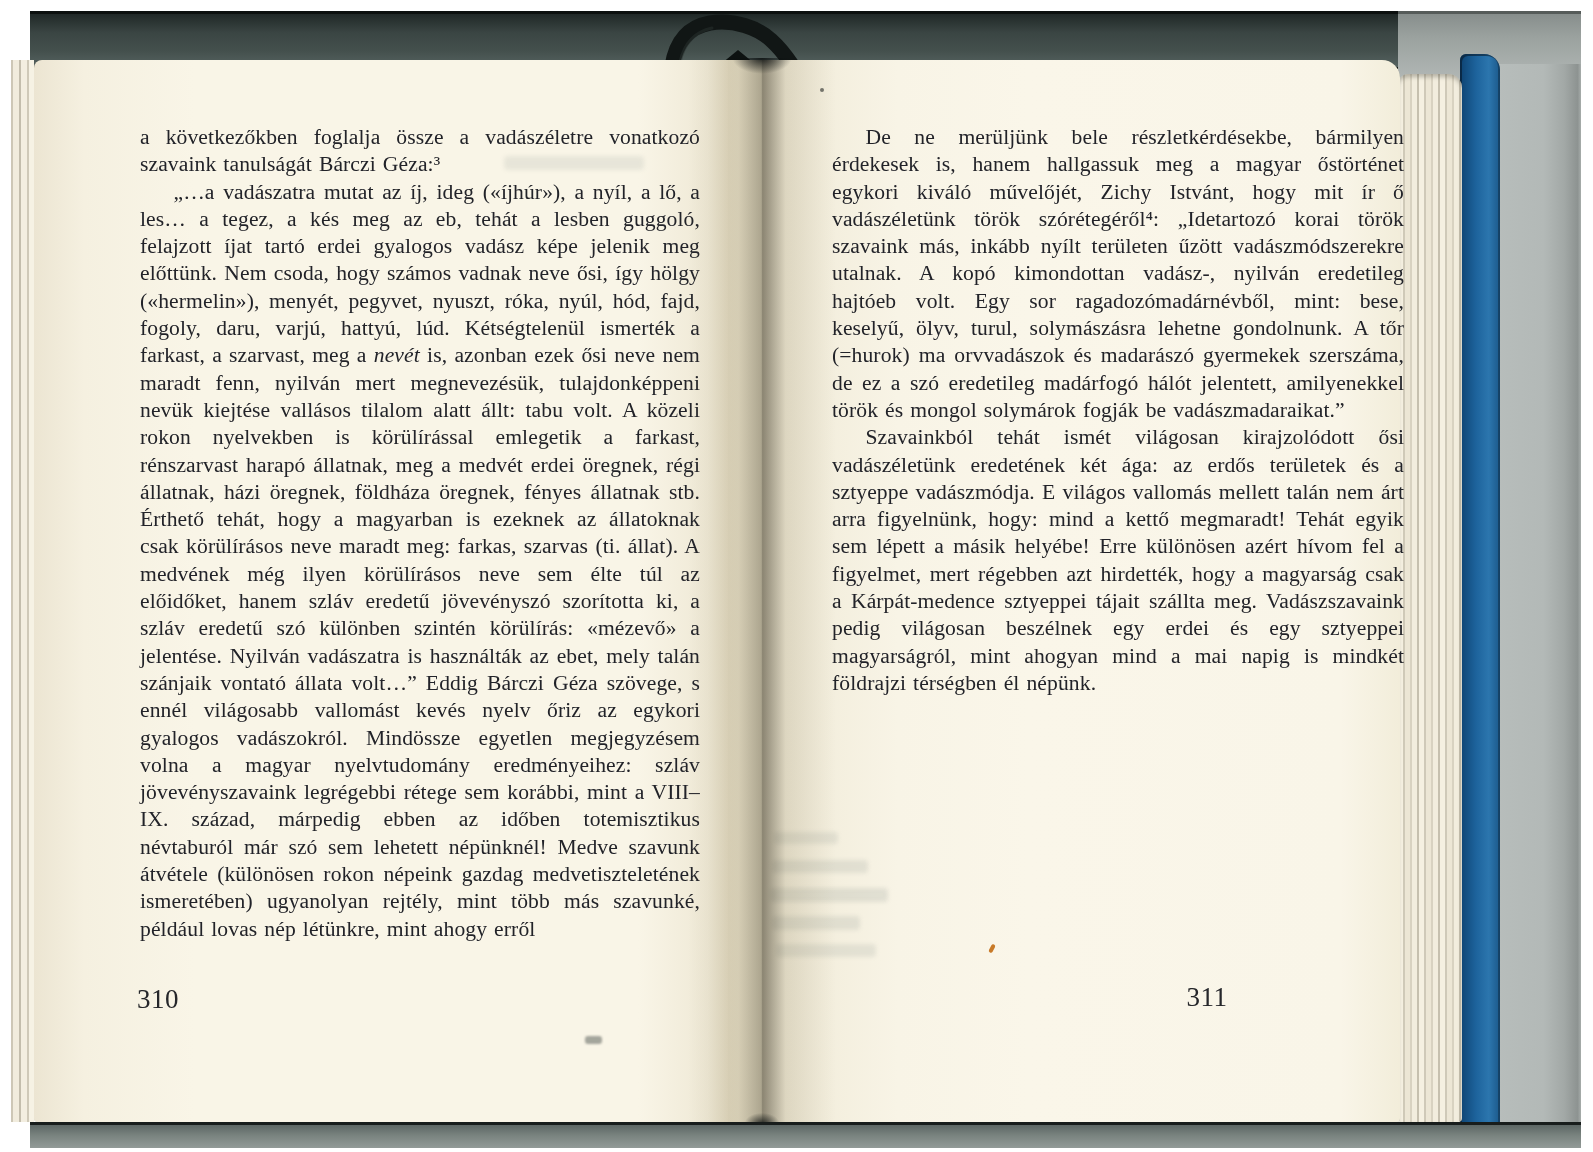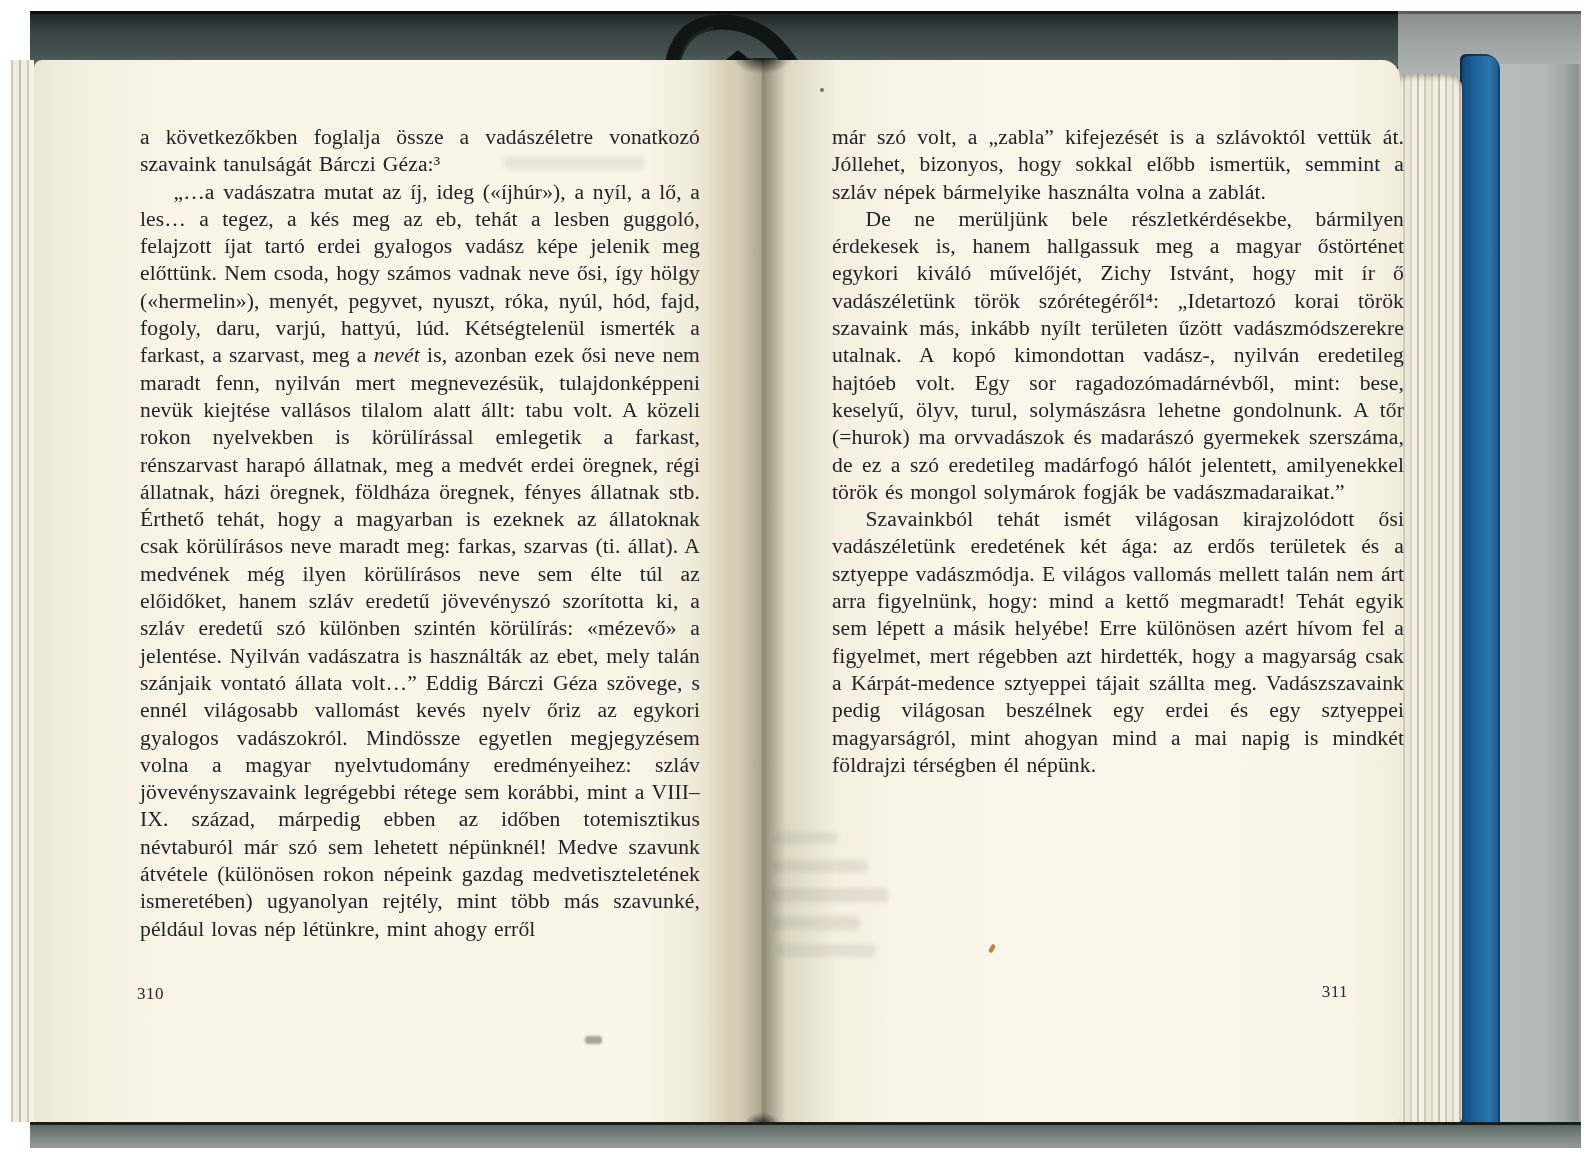--- a/index.html
+++ b/index.html
@@ -62,24 +62,24 @@
 
   
   .textblock{position:absolute;color:var(--ink-color,#222329);
     font-size:21.6px;line-height:27.3px;text-align:justify;
     letter-spacing:.1px;word-spacing:1.5px;}
   .textblock .para{margin:0;}
   .textblock .para.indent{text-indent:1.55em;}
   .textblock em{}
   .tb-left{left:106px;top:64px;width:560px;}
   .tb-right{left:104px;top:64px;width:572px;}
-  .pagenum{position:absolute;color:#26272b;font-size:17px;letter-spacing:.5px;}
+  .pagenum{position:absolute;color:#26272b;font-size:27px;letter-spacing:.5px;}
   .pn-left{left:103px;top:924px;}
   .pn-right{left:1000px;top:922px;width:262px;text-align:right;}
-  .pn-right{left:358px;}
+  .pn-right{left:348px;text-align:center;}
 
   
   .ghost{position:absolute;background:rgba(140,148,142,.32);filter:blur(2px);border-radius:4px;}
   .speck-orange{position:absolute;width:4px;height:9px;background:#c87a28;border-radius:2px;
     transform:rotate(28deg);}
   .speck-smudge{position:absolute;width:17px;height:8px;background:rgba(95,100,95,.55);
     filter:blur(1px);border-radius:3px;}
   .speck-dot{position:absolute;width:4px;height:4px;background:rgba(60,62,60,.7);border-radius:50%;}
 </style>
 </head>
@@ -110,21 +110,20 @@
         </div>
       <div class="pagenum pn-left">310</div>
 
       <div class="ghost" style="left:470px;top:96px;width:140px;height:14px;opacity:.5;"></div>
 
       <div class="speck-smudge" style="left:551px;top:976px;"></div>
     </div>
 
     <div class="page-right">
       <div class="textblock tb-right">
-          <p class="para"><span>már szó volt, a „zabla” kifejezését is a szlávoktól vettük át. Jóllehet, bizonyos, hogy sokkal előbb ismertük, semmint a szláv népek bármelyike használta volna a zablát.</span></p>
           <p class="para indent"><span>De ne merüljünk bele részletkérdésekbe, bármilyen érdekesek is, hanem hallgassuk meg a magyar őstörténet egykori kiváló művelőjét, Zichy Istvánt, hogy mit ír ő vadászéletünk török szórétegéről⁴: „Idetartozó korai török szavaink más, inkább nyílt területen űzött vadászmódszerekre utalnak. A kopó kimondottan vadász-, nyilván eredetileg hajtóeb volt. Egy sor ragadozómadárnévből, mint: bese, keselyű, ölyv, turul, solymászásra lehetne gondolnunk. A tőr (=hurok) ma orvvadászok és madarászó gyermekek szerszáma, de ez a szó eredetileg madárfogó hálót jelentett, amilyenekkel török és mongol solymárok fogják be vadászmadaraikat.”</span></p>
           <p class="para indent"><span>Szavainkból tehát ismét világosan kirajzolódott ősi vadászéletünk eredetének két ága: az erdős területek és a sztyeppe vadászmódja. E világos vallomás mellett talán nem árt arra figyelnünk, hogy: mind a kettő megmaradt! Tehát egyik sem lépett a másik helyébe! Erre különösen azért hívom fel a figyelmet, mert régebben azt hirdették, hogy a magyarság csak a Kárpát-medence sztyeppei tájait szállta meg. Vadászszavaink pedig világosan beszélnek egy erdei és egy sztyeppei magyarságról, mint ahogyan mind a mai napig is mindkét földrajzi térségben él népünk.</span></p>
         </div>
       <div class="pagenum pn-right">311</div>
 
       <div class="ghost" style="left:46px;top:772px;width:64px;height:12px;opacity:.55;"></div>
       <div class="ghost" style="left:44px;top:800px;width:96px;height:13px;opacity:.6;"></div>
       <div class="ghost" style="left:42px;top:828px;width:118px;height:14px;opacity:.65;"></div>
       <div class="ghost" style="left:44px;top:856px;width:88px;height:14px;opacity:.6;"></div>
       <div class="ghost" style="left:48px;top:884px;width:100px;height:13px;opacity:.55;"></div>

